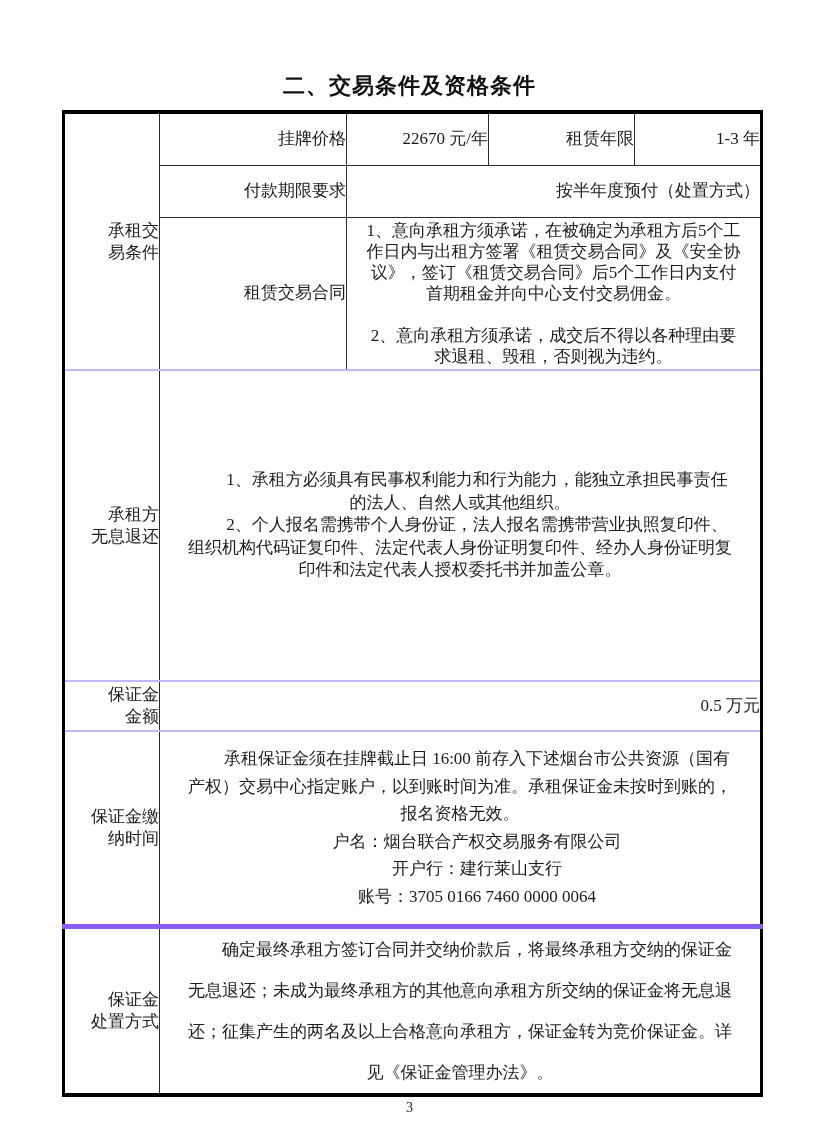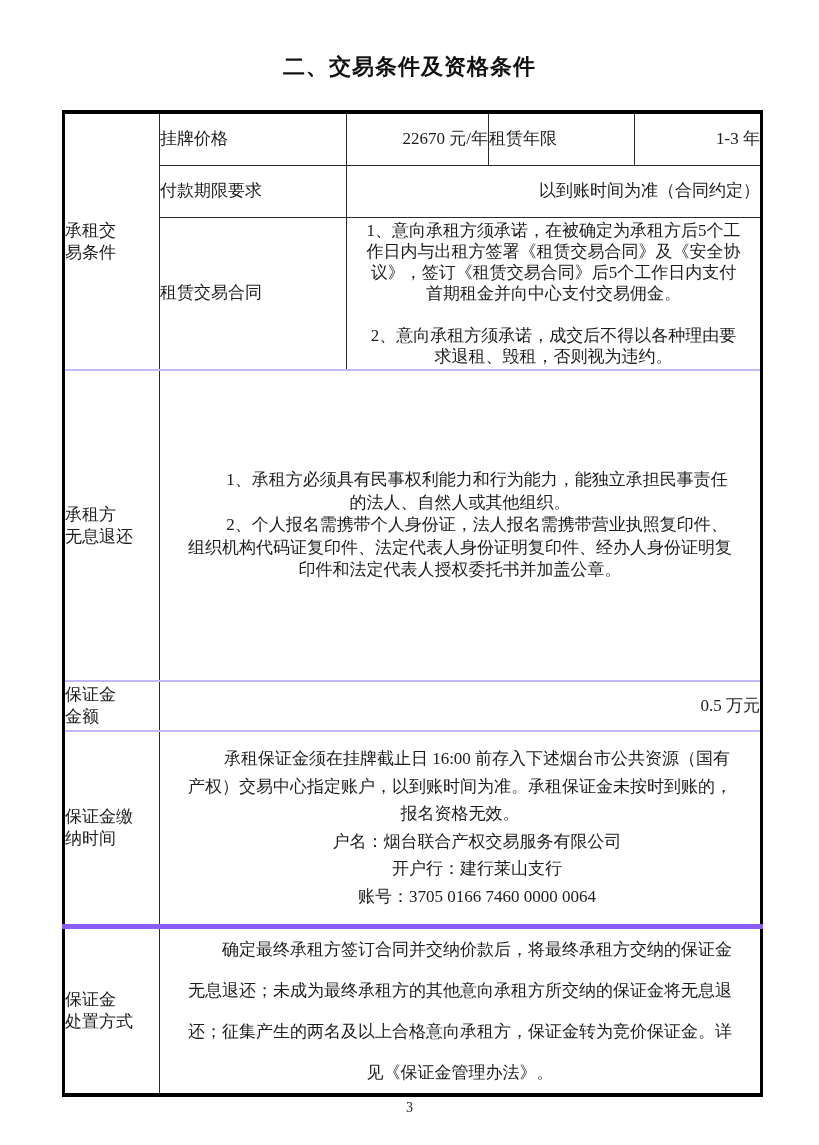--- a/index.html
+++ b/index.html
@@ -9,21 +9,21 @@
   }
   body {
     position: relative;
     width: 819px;
     height: 1145px;
     font-family: "Liberation Serif", serif;
     color: #1a1a1a;
   }
   .doc-title {
     position: absolute;
-    top: 52px;
+    top: 71px;
     left: 0;
     width: 819px;
     text-align: center;
     font-size: 22px;
     font-weight: bold;
     letter-spacing: 1px;
     color: #111;
   }
   table.cond-table {
     position: absolute;
@@ -40,21 +40,21 @@
     border: 1px solid #2a2a2a;
     font-size: 17px;
     color: #1c1c1c;
     overflow: hidden;
     padding: 0;
     vertical-align: middle;
   }
   tr.sep2 td { border-top: 2px solid #c4b5fd; }
   tr.sep3 td { border-top: 5px solid #8b5cf6; }
   td.lbl {
-    text-align: left;
+    text-align: right;
     white-space: pre-line;
     line-height: 22px;
   }
   td.ctr {
     text-align: right;
     line-height: 22px;
   }
   td.txt {
     text-align: center;
     white-space: pre-line;
@@ -91,21 +91,21 @@
     <tr style="height:53px">
       <td class="lbl" rowspan="3">承租交
 易条件</td>
       <td class="lbl">挂牌价格</td>
       <td class="ctr">22670 元/年</td>
       <td class="lbl">租赁年限</td>
       <td class="ctr">1-3 年</td>
     </tr>
     <tr style="height:52px">
       <td class="lbl">付款期限要求</td>
-      <td class="ctr" colspan="3">以到账时间为准（合同约定）</td>
+      <td class="ctr" colspan="3">按半年度预付（处置方式）</td>
     </tr>
     <tr style="height:153px">
       <td class="lbl">租赁交易合同</td>
       <td class="txt txt-other" colspan="3">1、意向承租方须承诺，在被确定为承租方后5个工
 作日内与出租方签署《租赁交易合同》及《安全协
 议》，签订《租赁交易合同》后5个工作日内支付
 首期租金并向中心支付交易佣金。
 
 2、意向承租方须承诺，成交后不得以各种理由要
 求退租、毁租，否则视为违约。</td>

